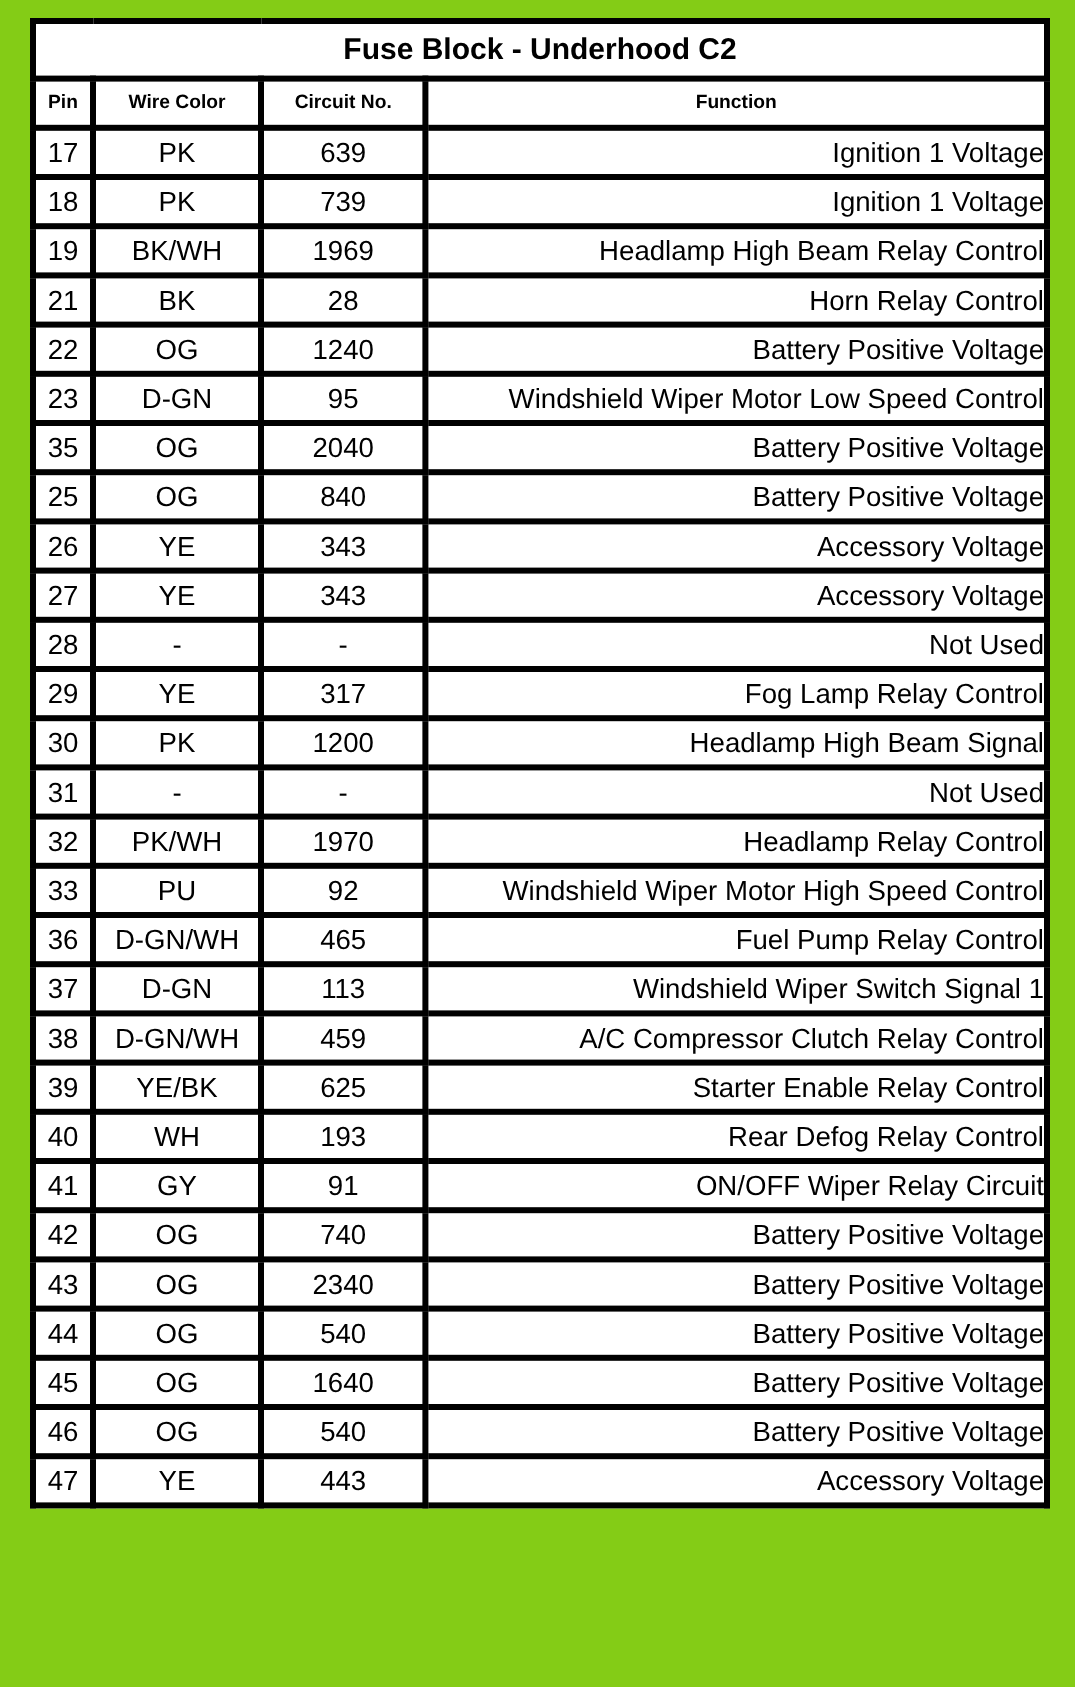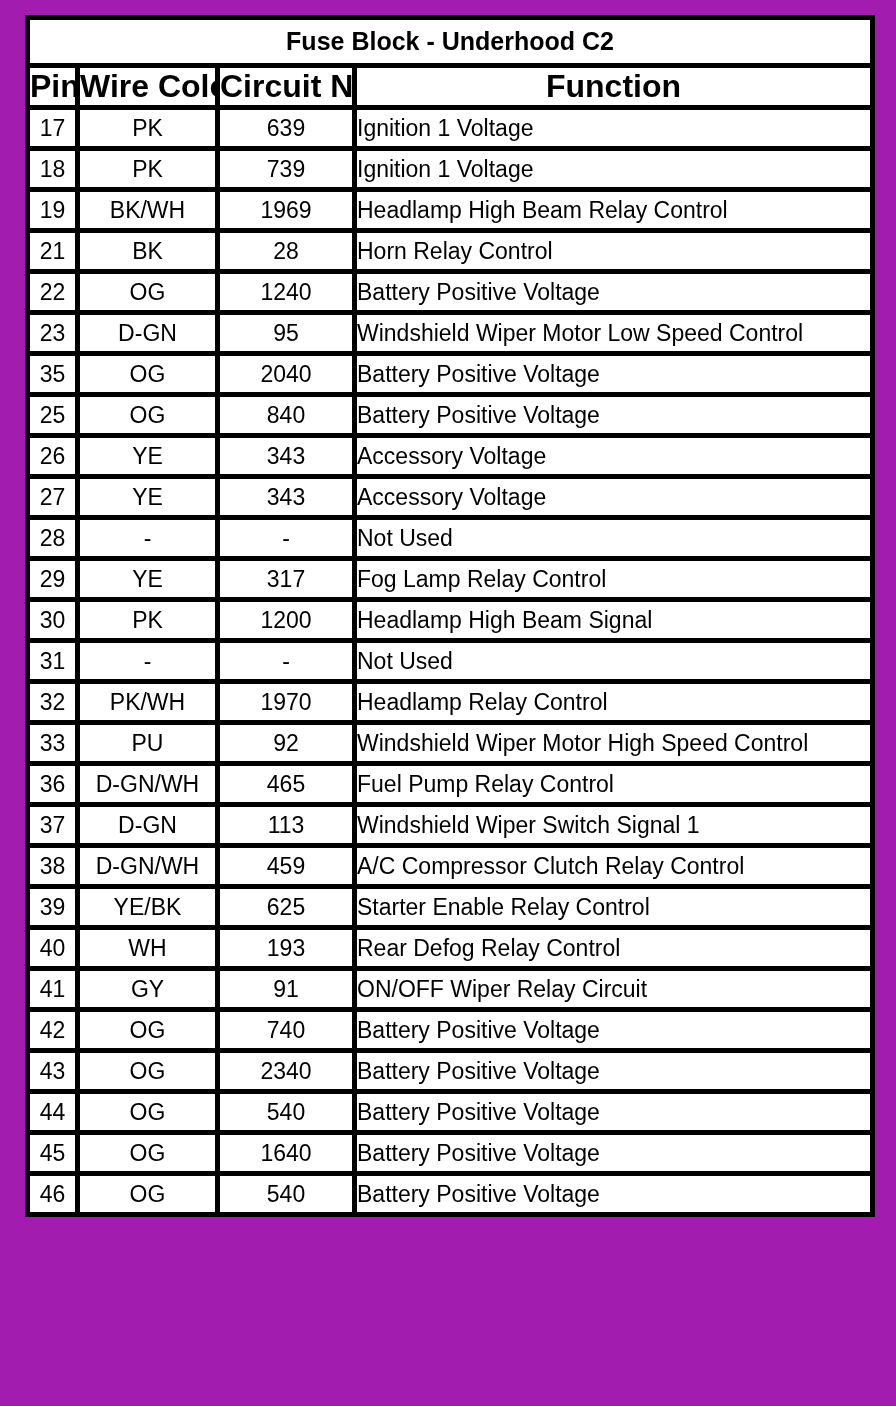--- a/index.html
+++ b/index.html
@@ -4,21 +4,21 @@
 <style>
   html, body {
     margin: 0;
     padding: 0;
     background: #ffffff;
     width: 896px;
   }
   .page {
     width: 896px;
     height: 1406px;
-    background: #a21caf;
+    background: #84cc16;
     box-sizing: border-box;
     padding-top: 15px;
   }
   table.fuse-table {
     border-collapse: collapse;
     table-layout: fixed;
     width: 850px;
     margin-left: 25px;
     background: #ffffff;
     font-family: "Liberation Sans", sans-serif;
@@ -34,31 +34,31 @@
     vertical-align: middle;
   }
   .title-cell {
     height: 43px;
     text-align: center;
     font-size: 25px;
     font-weight: bold;
   }
   thead th.hdr {
     height: 36px;
-    font-size: 32px;
+    font-size: 16px;
     font-weight: bold;
     text-align: center;
   }
   tbody td {
     height: 36px;
     font-size: 23px;
     font-weight: normal;
   }
   td.ctr { text-align: center; }
-  td.fn  { text-align: left; padding-left: 5px; margin-left: 33px; }
+  td.fn  { text-align: right; padding-left: 5px; margin-left: 33px; }
 </style>
 </head>
 <body>
 
 <div class="page">
   <table class="fuse-table">
     <colgroup>
       <col style="width:50px">
       <col style="width:140px">
       <col style="width:137px">
@@ -232,15 +232,21 @@
           <td class="ctr">OG</td>
           <td class="ctr">1640</td>
           <td class="fn">Battery Positive Voltage</td>
         </tr>
         <tr>
           <td class="ctr">46</td>
           <td class="ctr">OG</td>
           <td class="ctr">540</td>
           <td class="fn">Battery Positive Voltage</td>
         </tr>
+        <tr>
+          <td class="ctr">47</td>
+          <td class="ctr">YE</td>
+          <td class="ctr">443</td>
+          <td class="fn">Accessory Voltage</td>
+        </tr>
       </tbody>
   </table>
 </div>
 
 </body></html>

